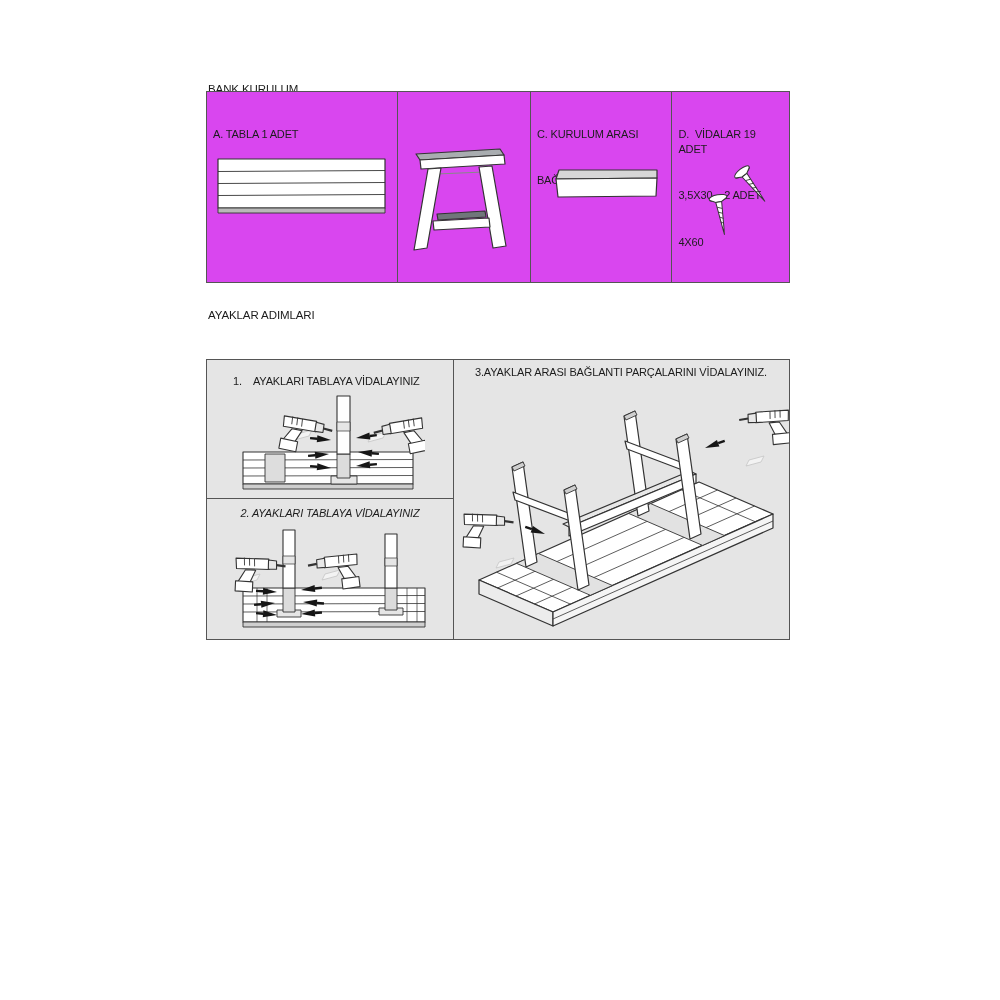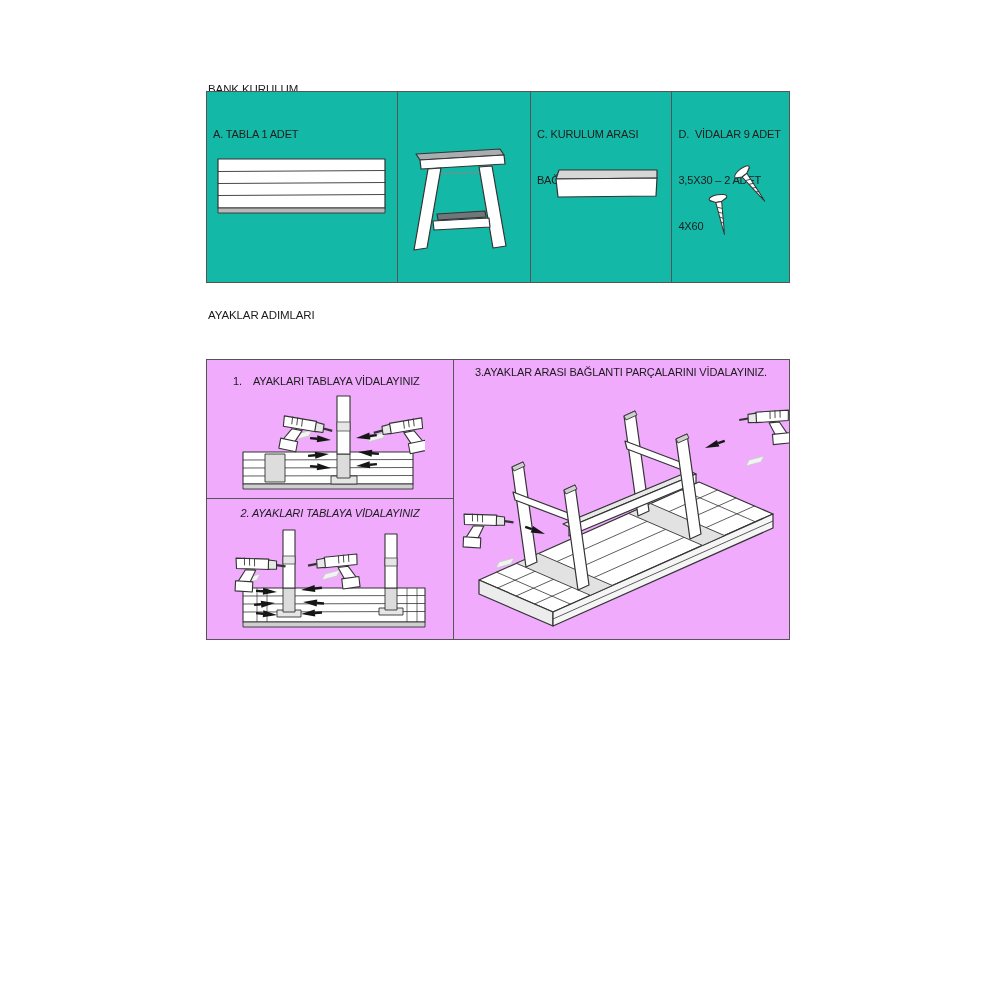--- a/index.html
+++ b/index.html
@@ -8,32 +8,32 @@
     font-family:"Liberation Sans","DejaVu Sans",sans-serif;
     color:#1f1f1f;overflow:hidden;
   }
   .abs{position:absolute;}
   .heading{
     font-size:11.5px;letter-spacing:-0.1px;color:#1c1c1c;white-space:pre-wrap;
   }
   
   .ptable{
     left:206px;top:91px;width:584px;height:192px;
-    border:1px solid #555;box-sizing:border-box;display:flex;background:#14b8a6;
+    border:1px solid #555;box-sizing:border-box;display:flex;background:#d946ef;
   }
   .pcell{position:relative;box-sizing:border-box;border-right:1px solid #555;height:100%;}
   .pcell:last-child{border-right:none;}
   .plabel{
     padding:4px 6px 0 6px;font-size:11px;line-height:1.4;letter-spacing:-0.15px;
     color:#1c1c1c;white-space:pre-wrap;
   }
   
   .stable{
     left:206px;top:359px;width:584px;height:281px;
-    border:1px solid #555;box-sizing:border-box;display:flex;background:#f0abfc;
+    border:1px solid #555;box-sizing:border-box;display:flex;background:#e5e5e5;
   }
   .scol-left{width:247px;border-right:1px solid #555;box-sizing:border-box;display:flex;flex-direction:column;}
   .scol-right{flex:1;position:relative;}
   .scell1{position:relative;height:139px;border-bottom:1px solid #555;box-sizing:border-box;}
   .scell2{position:relative;flex:1;}
   .slabel{
     font-size:11px;letter-spacing:-0.15px;color:#1c1c1c;white-space:pre-wrap;line-height:1.35;
   }
   svg{display:block;}
 </style>
@@ -112,21 +112,21 @@
     <svg class="abs" style="left:20px;top:74px" width="112" height="36" viewBox="0 0 112 36">
       <g stroke="#333" stroke-width="1.2" stroke-linejoin="round">
         <path d="M8,4 L106,4 L106,12 L5,13 Z" fill="#d7d7d7"></path>
         <path d="M5,13 L106,12 L105,30 L7,31 Z" fill="#fff"></path>
       </g>
     </svg>
   </div>
 
   <div class="pcell" style="width:117px">
     <div class="plabel">
-      <div>D.  VİDALAR 9 ADET</div>
+      <div>D.  VİDALAR 19 ADET</div>
       <div>3,5X30 – 2 ADET</div>
       <div>4X60</div>
     </div>
     <svg class="abs" style="left:24px;top:70px" width="76" height="80" viewBox="0 0 76 80">
       <use href="#screw" transform="translate(46,10) rotate(-38)"></use>
       <use href="#screw" transform="translate(22,36) rotate(-10)"></use>
     </svg>
   </div>
 </div>
 

